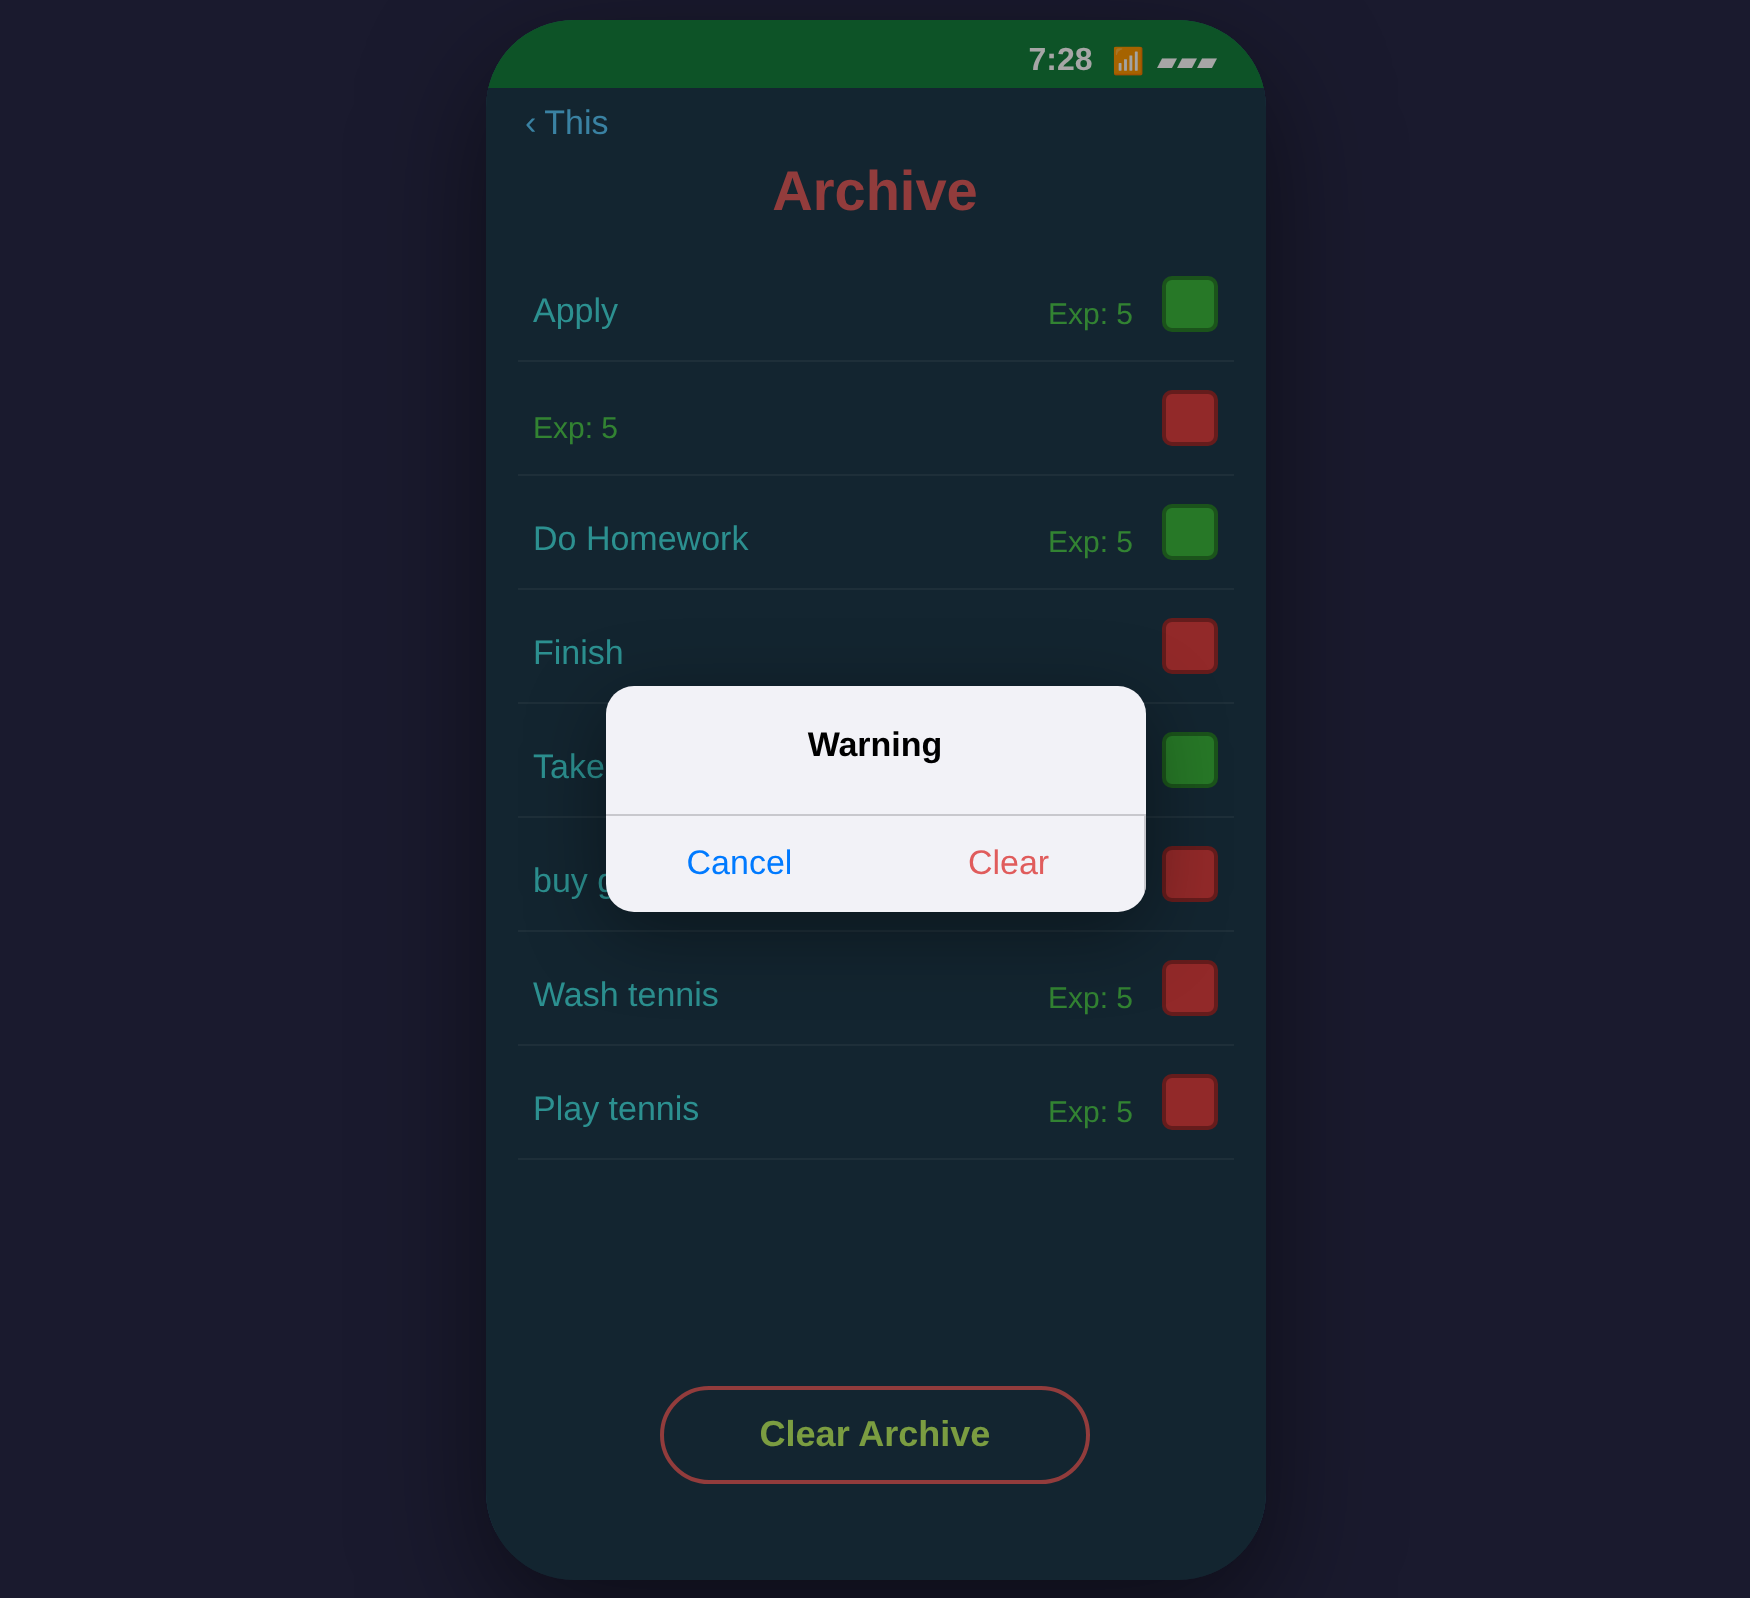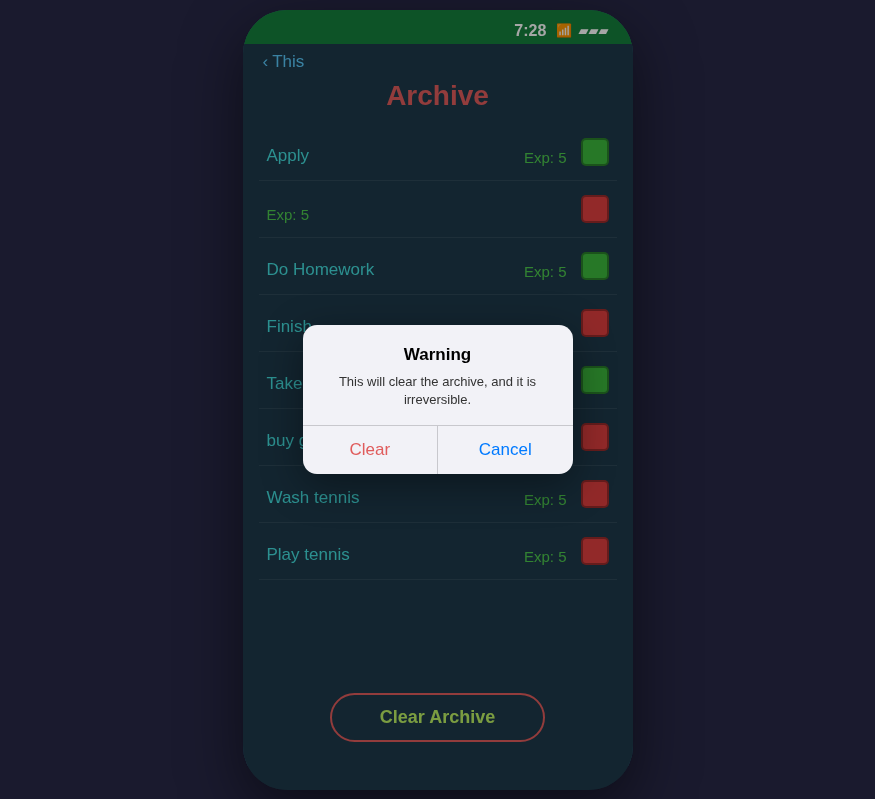--- a/index.html
+++ b/index.html
@@ -235,21 +235,20 @@
 
     <div class="bottom-bar">
       <button class="clear-archive-btn">Clear Archive</button>
     </div>
   </div>
 
   <div class="modal-overlay">
     <div class="modal-box">
       <div class="modal-content">
         <div class="modal-title">Warning</div>
-        <div class="modal-message">This will clear the archive, and it is irreversible.</div>
       </div>
       <div class="modal-actions">
+        <button class="modal-btn modal-btn-cancel">Cancel</button>
         <button class="modal-btn modal-btn-clear">Clear</button>
-        <button class="modal-btn modal-btn-cancel">Cancel</button>
       </div>
     </div>
   </div>
 </div>
 
 </body></html>

